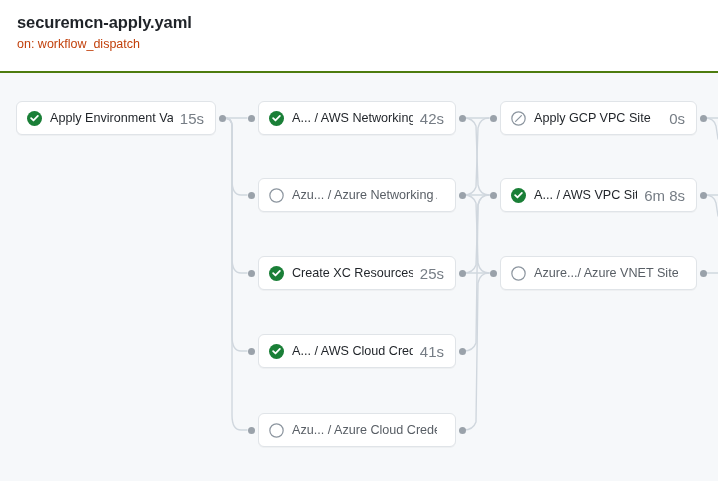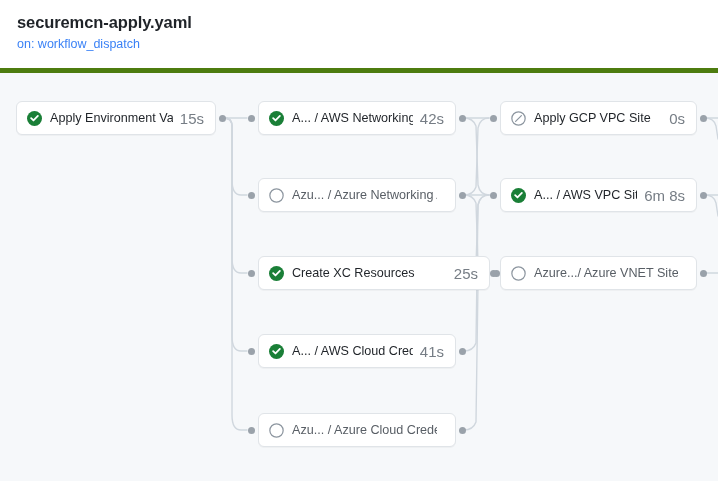--- a/index.html
+++ b/index.html
@@ -9,30 +9,30 @@
     background: #f6f8fa;
     font-family: "Liberation Sans", sans-serif;
     -webkit-font-smoothing: antialiased;
   }
   #app { position: relative; width: 718px; height: 481px; background: #f6f8fa; }
 
   
   .header {
     position: absolute; left: 0; top: 0; width: 718px; height: 73px;
     background: #ffffff;
-    border-bottom: 5px solid #4d7c0f;
+    border-bottom: 2px solid #4d7c0f;
   }
   .wf-title {
     position: absolute; left: 17px; top: 13px;
     font-size: 16.5px; font-weight: bold; color: #1f2328;
     letter-spacing: -0.1px;
   }
   .wf-subtitle {
     position: absolute; left: 17px; top: 37px;
-    font-size: 12.5px; font-weight: normal; color: #3b82f6;
+    font-size: 12.5px; font-weight: normal; color: #c2410c;
   }
 
   
   .canvas { position: absolute; left: 0; top: 73px; width: 718px; height: 408px; background: #f6f8fa; }
   .edge-layer { position: absolute; left: 0; top: 0; width: 718px; height: 408px; pointer-events: none; }
 
   
   .node {
     position: absolute;
     height: 34px;
@@ -145,21 +145,21 @@
     <div class="node" style="left:258px; top:105px; width:198px;">
       <svg class="status" viewBox="0 0 16 16">
         <circle cx="8" cy="8" r="7.1" fill="#ffffff" stroke="#8c959f" stroke-width="1.3"></circle>
       </svg>
       <span class="label dim">Azu... / Azure Networking Apply</span>
       <span class="dur"></span>
       <span class="port in"></span>
       <span class="port out"></span>
     </div>
 
-    <div class="node" style="left:258px; top:183px; width:232px;">
+    <div class="node" style="left:258px; top:183px; width:198px;">
       <svg class="status" viewBox="0 0 16 16">
         <circle cx="8" cy="8" r="8" fill="#1a7f37"></circle>
         <path d="M11.6 5.3 L6.9 10.1 L4.4 7.6" stroke="#ffffff" stroke-width="1.9" fill="none" stroke-linecap="round" stroke-linejoin="round"></path>
       </svg>
       <span class="label">Create XC Resources</span>
       <span class="dur">25s</span>
       <span class="port in"></span>
       <span class="port out"></span>
     </div>
 

